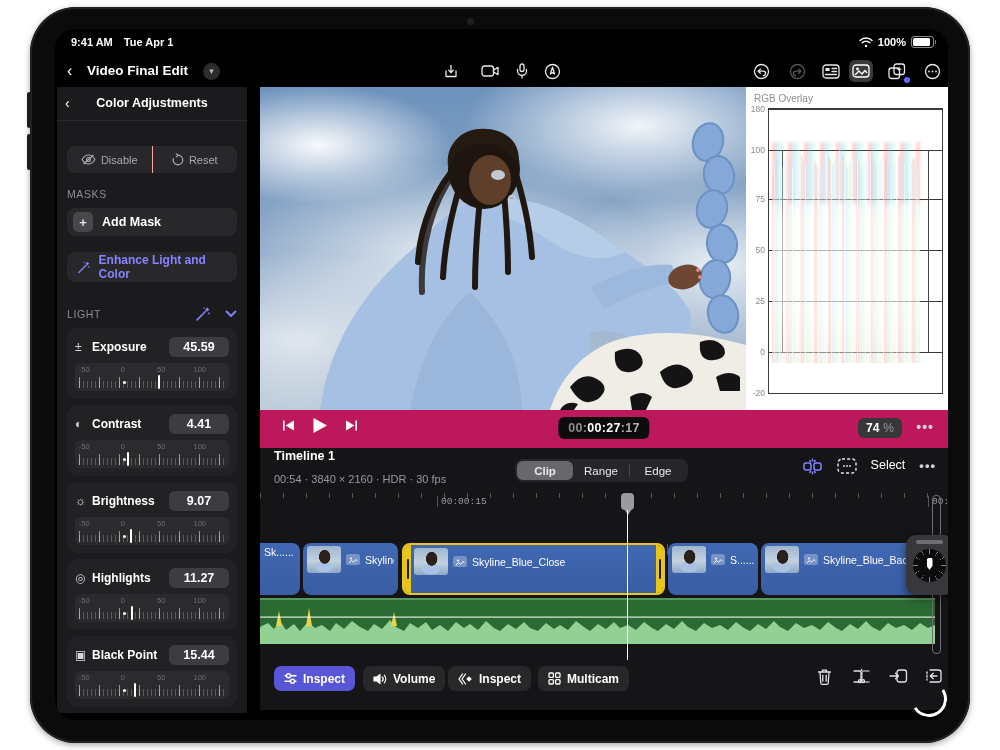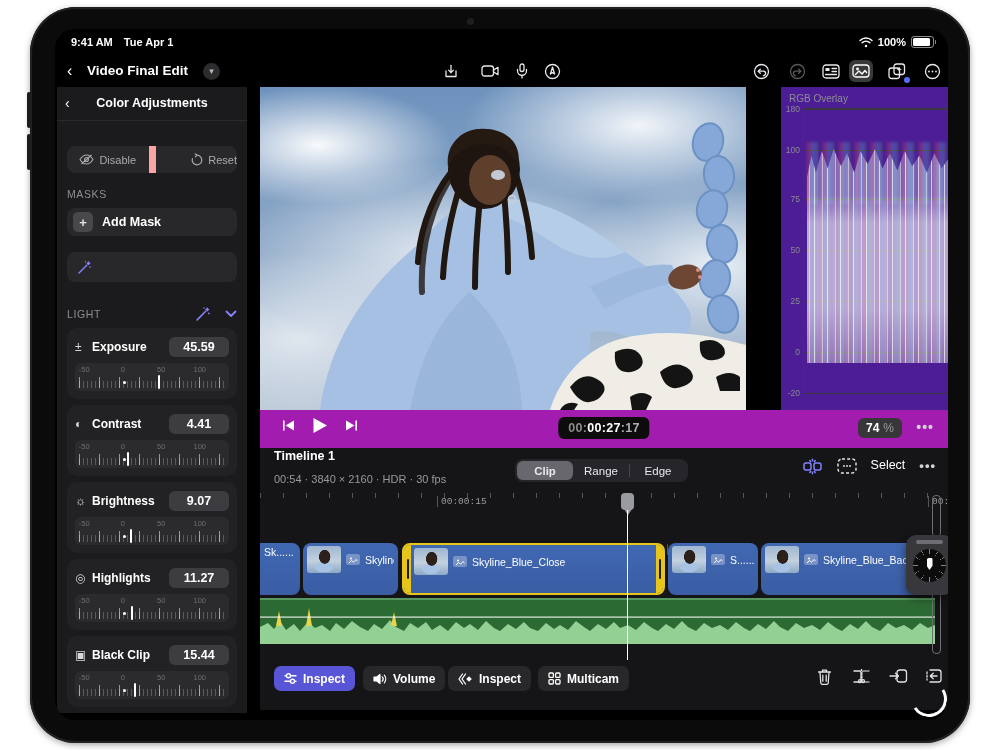--- a/index.html
+++ b/index.html
@@ -33,21 +33,21 @@
   .tb-ico.hl{background:#3a3a3d;border-radius:6px;}
   .blue-dot{position:absolute;right:-1px;bottom:-1px;width:6px;height:6px;border-radius:50%;background:#5a6cff;}
   
   .sidebar{position:absolute;left:2px;top:58px;width:190px;height:626px;background:#1b1b1d;overflow:hidden;}
   .sb-header{position:relative;height:33px;border-bottom:1px solid #2a2a2c;}
   .sb-back{position:absolute;left:8px;top:8px;font-size:14px;color:#fff;}
   .sb-title{position:absolute;left:0;right:0;top:9px;text-align:center;font-size:12.5px;font-weight:700;}
   .sb-body{padding:25px 10px 0 10px;}
   .segbtns{display:flex;height:27px;background:#28282a;border-radius:8px;overflow:hidden;margin-bottom:15px;}
   .segbtns .seg{flex:1;display:flex;align-items:center;justify-content:center;gap:5px;color:#a9a9af;font-size:11px;}
-  .segbtns .seg + .seg{border-left:7px solid #fca5a5;justify-content:flex-end;}
+  .segbtns .seg + .seg{border-left:1px solid #fca5a5;}
   .sec-label{font-size:10.5px;letter-spacing:.6px;color:#8e8e93;margin-bottom:8px;}
   .addmask{display:flex;align-items:center;gap:9px;height:28px;background:#28282a;border-radius:8px;
     padding:0 6px;margin-bottom:16px;font-size:12.5px;font-weight:600;color:#fff;}
   .plus-box{width:20px;height:20px;border-radius:5px;background:#48484a;display:flex;align-items:center;justify-content:center;font-size:13px;color:#e4e4e8;}
   .enhance{display:flex;align-items:center;gap:8px;height:30px;background:#28282a;border-radius:8px;
     padding:0 10px;margin-bottom:22px;font-size:12px;font-weight:600;}
   .light-row{display:flex;align-items:center;height:20px;margin-bottom:4px;}
   .light-row .sec-label{margin:0;flex:1;}
   .light-icos{display:flex;gap:14px;align-items:center;}
   .slider-card{background:#222225;border-radius:10px;padding:7px 8px 8px 8px;margin-bottom:6px;}
@@ -68,37 +68,37 @@
   
   .viewer{position:absolute;left:205px;top:58px;width:486px;height:323px;overflow:hidden;background:
     radial-gradient(ellipse 190px 85px at 12% 18%, rgba(255,255,255,.95), transparent 70%),
     radial-gradient(ellipse 250px 110px at 78% 12%, rgba(255,255,255,.9), transparent 70%),
     radial-gradient(ellipse 290px 130px at 38% 52%, rgba(255,255,255,.75), transparent 72%),
     radial-gradient(ellipse 230px 120px at 94% 55%, rgba(246,249,252,.85), transparent 70%),
     radial-gradient(ellipse 260px 120px at 8% 78%, rgba(255,255,255,.65), transparent 72%),
     linear-gradient(180deg,#6d92bd 0%, #8aa6c6 45%, #b7c6d6 100%);}
   .viewer svg{position:absolute;left:0;top:0;}
   
-  .scope{position:absolute;left:726px;top:58px;width:202px;height:323px;background:#4c1d95;}
+  .scope{position:absolute;left:691px;top:58px;width:202px;height:323px;background:#ffffff;}
   .scope-title{position:absolute;left:8px;top:6px;font-size:10px;color:#8e8e93;}
   .plot{position:absolute;left:22px;top:21px;right:5px;bottom:16px;border:1px solid #3c3c40;}
   .gline{position:absolute;left:0;right:0;height:1px;background:#39393d;}
   .glabel{position:absolute;right:calc(100% + 4px);transform:translateY(-50%);font-size:8.5px;color:#8a8a90;white-space:nowrap;}
   .legalv{position:absolute;width:1px;background:#46464a;}
   .wave{position:absolute;left:26px;right:28px;top:18.5%;bottom:14.5%;
     filter:blur(.5px);
     clip-path:polygon(0% 14%,3% 4%,6% 12%,10% 2%,14% 10%,18% 1%,23% 9%,27% 3%,32% 12%,36% 2%,41% 8%,46% 1%,51% 10%,56% 3%,61% 11%,66% 2%,71% 9%,76% 4%,81% 12%,86% 3%,91% 10%,96% 5%,100% 13%,100% 100%,0% 100%);
     background:
       repeating-linear-gradient(90deg, rgba(255,255,255,.16) 0 2px, rgba(255,255,255,.55) 2px 3px, rgba(255,255,255,.08) 3px 7px, rgba(255,255,255,.7) 7px 8px, rgba(255,255,255,.12) 8px 13px),
       repeating-linear-gradient(90deg, rgba(255,120,90,.18) 0 3px, rgba(120,220,255,.16) 3px 6px, rgba(140,255,160,.12) 6px 9px, transparent 9px 14px),
       linear-gradient(180deg, rgba(210,225,255,.25) 0 22%, rgba(255,255,255,.55) 35% 75%, rgba(235,225,215,.35) 100%);}
   .wave-fringe{position:absolute;left:26px;right:28px;top:17%;height:62px;filter:blur(1.6px);opacity:.75;
     background:repeating-linear-gradient(90deg, rgba(255,90,70,.35) 0 4px, rgba(90,200,255,.35) 4px 8px, rgba(110,255,150,.25) 8px 11px, transparent 11px 16px);}
   
-  .transport{position:absolute;left:205px;top:381px;width:688px;height:38px;background:#a21caf;}
+  .transport{position:absolute;left:205px;top:381px;width:688px;height:38px;background:#be185d;}
   .tr-ico{position:absolute;top:9px;color:#fff;}
   .timecode{position:absolute;left:50%;transform:translateX(-50%);top:7px;background:#0c0c0d;border-radius:6px;
     padding:4px 10px;font-size:12.5px;font-weight:700;letter-spacing:.3px;}
   .tc-dim{color:#8b8b90;}
   .tc-mid{color:#fff;}
   .tc-fr{color:#aeaeb4;}
   .zoombox{position:absolute;right:46px;top:8px;background:#37373a;border-radius:6px;padding:3px 8px;font-size:12px;font-weight:700;}
   .zoombox .pct{color:#9a9aa0;font-weight:400;margin-left:4px;}
   .tr-more{position:absolute;right:14px;top:9px;color:#d0d0d5;font-size:14px;letter-spacing:1px;font-weight:700;}
   
@@ -301,20 +301,21 @@
           <span>Add Mask</span>
         </div>
 
         <div class="enhance" style="color:#8583ff;">
           <svg class="icon-svg" width="15" height="15" viewBox="0 0 15 15" fill="none" stroke="#8583ff" stroke-width="1.4" stroke-linecap="round">
             <path d="M2 13 10 5"></path>
               <path d="M11.5 2v2.4M10.3 3.2h2.4"></path>
               <circle cx="13" cy="7" r=".8" fill="#8583ff" stroke="none"></circle>
               <circle cx="8.5" cy="1.8" r=".7" fill="#8583ff" stroke="none"></circle>
           </svg>
+          <span>Enhance Light and Color</span>
         </div>
 
         <div class="light-row">
           <div class="sec-label">LIGHT</div>
           <div class="light-icos">
             <svg class="icon-svg" width="16" height="16" viewBox="0 0 15 15" fill="none" stroke="#8583ff" stroke-width="1.4" stroke-linecap="round">
               <path d="M2 13 10 5"></path>
                 <path d="M11.5 2v2.4M10.3 3.2h2.4"></path>
                 <circle cx="13" cy="7" r=".8" fill="#8583ff" stroke="none"></circle>
                 <circle cx="8.5" cy="1.8" r=".7" fill="#8583ff" stroke="none"></circle>
@@ -397,21 +398,21 @@
               </div>
             <div class="tks"></div>
               <span class="zero-dot"></span>
               <span class="cur-line" style="left:36.5%"></span>
           </div>
         </div>
 
         <div class="slider-card">
           <div class="sl-head">
             <span class="sl-ico">▣</span>
-            <span class="sl-name">Black Clip</span>
+            <span class="sl-name">Black Point</span>
             <span class="sl-val">15.44</span>
           </div>
           <div class="ruler">
             <div class="scale">
                 <i style="left:6%">-50</i>
                 <i style="left:31%">0</i>
                 <i style="left:56%">50</i>
                 <i style="left:81%">100</i>
               </div>
             <div class="tks"></div>

